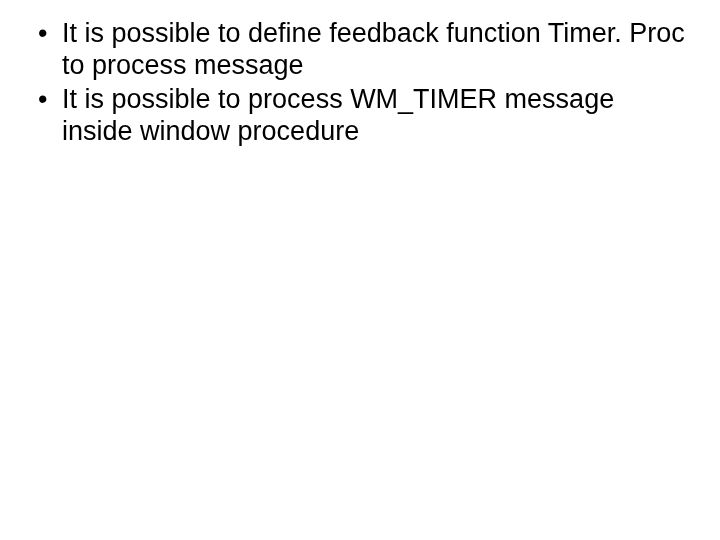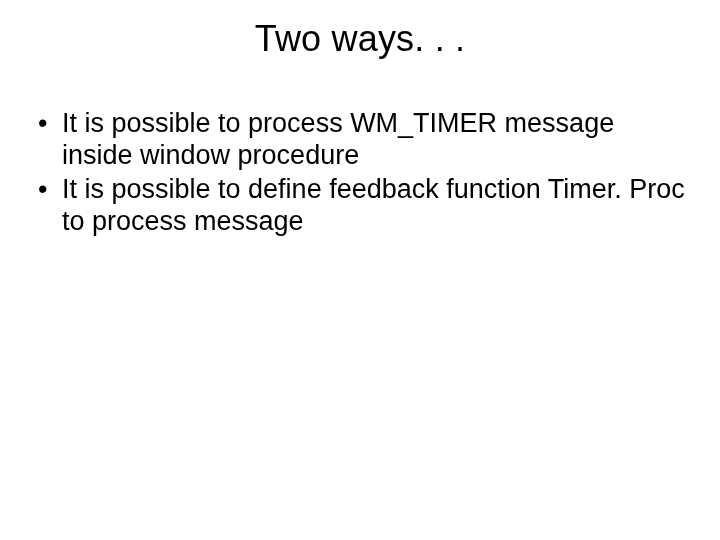--- a/index.html
+++ b/index.html
@@ -43,18 +43,17 @@
     position: absolute;
     left: 4px;
     top: 0;
     font-size: 27px;
   }
 </style>
 </head>
 <body>
 
 <div class="slide">
-  <h1 class="title">Two ways. . .</h1>
   <ul class="bullets">
+    <li class="bullet-item">It is possible to define feedback function Timer. Proc to process message</li>
     <li class="bullet-item">It is possible to process WM_TIMER message inside window procedure</li>
-    <li class="bullet-item">It is possible to define feedback function Timer. Proc to process message</li>
   </ul>
 </div>
 
 </body></html>

